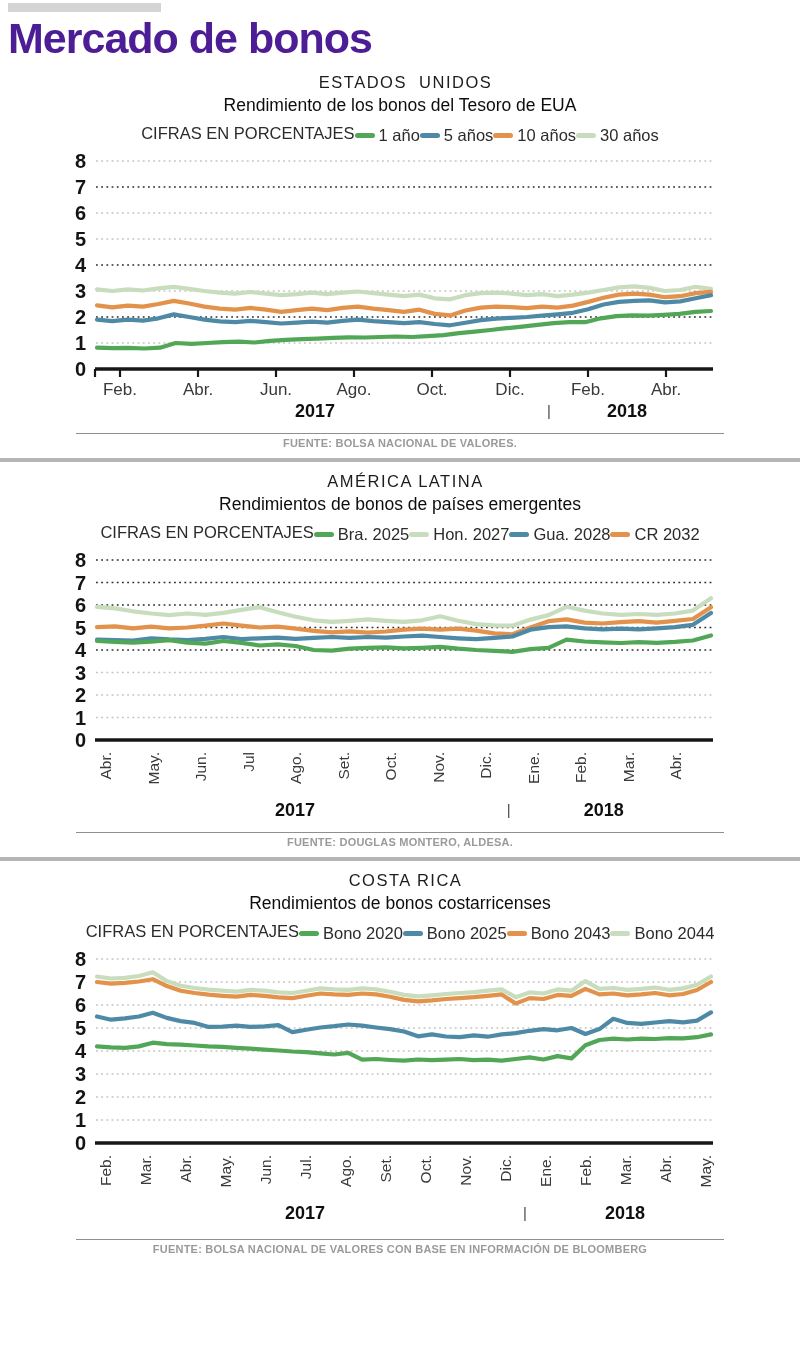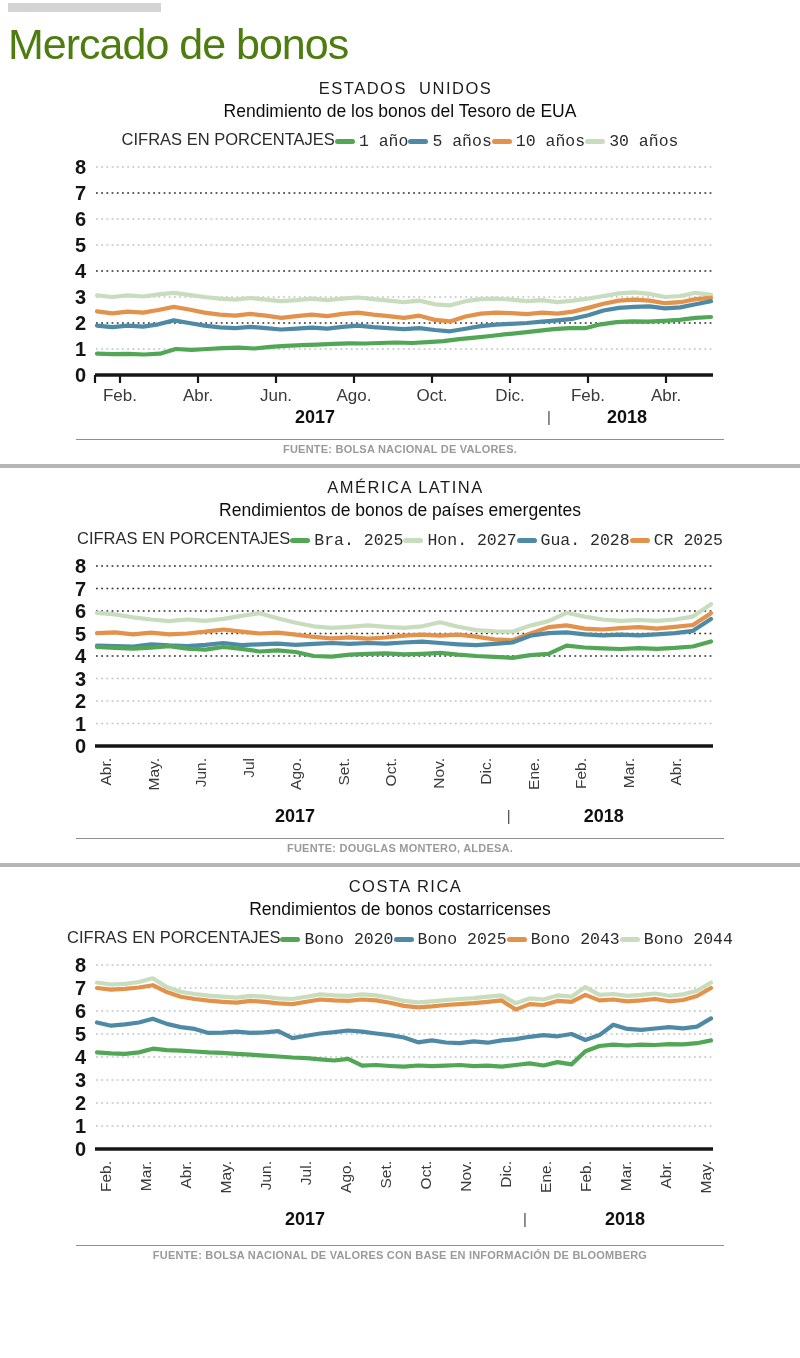--- a/index.html
+++ b/index.html
@@ -1,26 +1,26 @@
 <!DOCTYPE html>
 <html><head>
 <meta charset="utf-8">
 <style>
   html,body{margin:0;padding:0;background:#ffffff;}
   body{width:800px;font-family:"Liberation Sans",sans-serif;color:#1a1a1a;}
   .topbar{width:153px;height:9px;background:#d4d4d4;margin:3px 0 0 8px;}
-  h1.page-title{font-size:43px;font-weight:400;color:#4d7c0f;letter-spacing:-1px;
-    margin:11px 0 12px 8px;line-height:1.02;}
+  h1.page-title{font-size:43px;font-weight:700;color:#4c1d95;letter-spacing:-1px;
+    margin:5px 0 12px 8px;line-height:1.02;}
   .chart-section{margin-top:8px;}
   .sec-kicker{font-size:16.5px;font-weight:400;color:#1c1c1c;text-align:center;
     letter-spacing:1.5px;margin:10px 0 3px;white-space:pre;padding-left:11px;}
   .sec-title{font-size:17.5px;font-weight:400;color:#0d0d0d;text-align:center;margin:0 0 7px;}
   .legend-row{display:flex;justify-content:center;align-items:center;gap:0;
     font-size:16.5px;color:#2b2b2b;margin:0 0 2px;}
-  .legend-item{display:inline-flex;align-items:center;gap:4px;white-space:nowrap;font-family:Liberation Mono, monospace;}
+  .legend-item{display:inline-flex;align-items:center;gap:4px;white-space:nowrap;}
   .swatch{display:inline-block;width:20px;height:5px;border-radius:3px;}
   .plot svg{display:block;}
   .source-rule{border:none;border-top:1.5px solid #8f8f8f;width:648px;margin:4px auto 3px;}
   .source{font-size:11px;font-weight:700;color:#9a9a9a;text-align:center;
     letter-spacing:.02em;margin:2px 0 9px;}
   .divider{height:4px;background:#b5b5b5;width:100%;margin:4px 0 6px;}
 </style>
 </head>
 <body>
 
@@ -118,21 +118,21 @@
           <span class="swatch" style="background: rgb(82, 167, 87);"></span>
           <span>Bra. 2025</span>
         </span><span class="legend-item">
           <span class="swatch" style="background: rgb(200, 221, 190);"></span>
           <span>Hon. 2027</span>
         </span><span class="legend-item">
           <span class="swatch" style="background: rgb(78, 138, 166);"></span>
           <span>Gua. 2028</span>
         </span><span class="legend-item">
           <span class="swatch" style="background: rgb(226, 146, 74);"></span>
-          <span>CR 2025</span>
+          <span>CR 2032</span>
         </span></span>
   </div>
   <div class="plot">
       <svg width="800" height="282" viewBox="0 0 800 282">
         <g>
           <text x="86" y="201" text-anchor="end" font-size="20" font-weight="800" fill="#141414">0</text>
           <line x1="96" x2="713" y1="171.5" y2="171.5" stroke="#c2c2c2" stroke-width="1.5" stroke-dasharray="1.8 3.4"></line>
           <text x="86" y="178.5" text-anchor="end" font-size="20" font-weight="800" fill="#141414">1</text>
           <line x1="96" x2="713" y1="149" y2="149" stroke="#c2c2c2" stroke-width="1.5" stroke-dasharray="1.8 3.4"></line>
           <text x="86" y="156" text-anchor="end" font-size="20" font-weight="800" fill="#141414">2</text>

